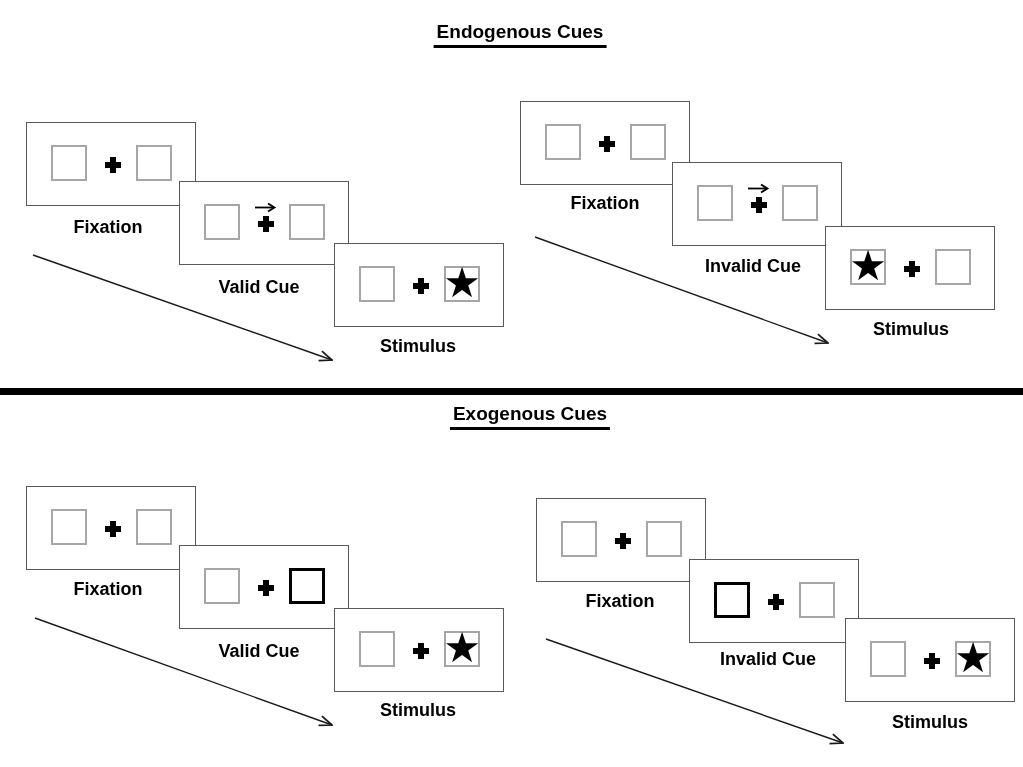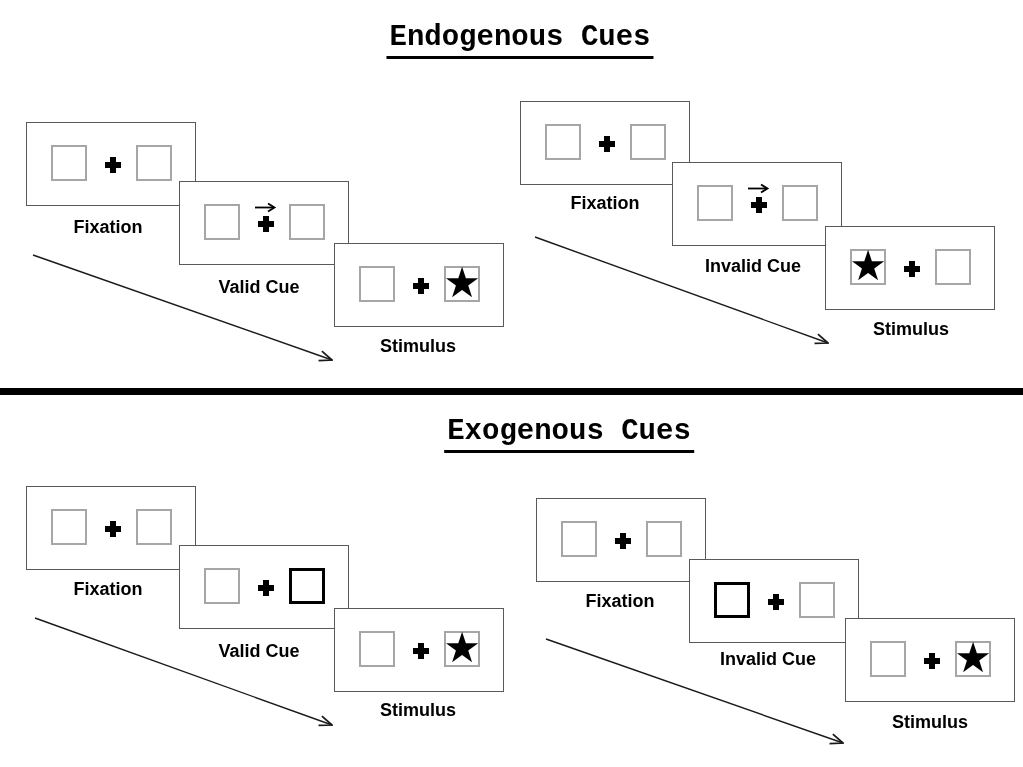--- a/index.html
+++ b/index.html
@@ -2,25 +2,25 @@
 <html><head>
 <meta charset="utf-8">
 <style>
   html,body { margin:0; padding:0; background:#fff; }
   .stage {
     position:relative; width:1023px; height:767px; background:#ffffff;
     font-family:"Liberation Sans", sans-serif; color:#000; overflow:hidden;
   }
   .title {
     position:absolute; transform:translateX(-50%);
-    font-size:29px; font-weight:bold; white-space:nowrap;
-    border-bottom:3px solid #000; padding:0 3px 2px 3px; line-height:1.1;font-family:Liberation Mono, monospace;
+    font-size:19px; font-weight:bold; white-space:nowrap;
+    border-bottom:3px solid #000; padding:0 3px 2px 3px; line-height:1.1;
   }
   .t1 { left:520px; top:22px; }
-  .t2 { left:530px; top:416px;margin-left:39px; }
+  .t2 { left:530px; top:404px; }
   .divider { position:absolute; left:0; top:388px; width:1023px; height:7px; background:#000; }
 
   .panel {
     position:absolute; width:170px; height:84px; background:#fff;
     border:1px solid #595959; box-sizing:border-box;
   }
   
   .p1 { left:26px;  top:122px; }
   .p2 { left:179px; top:181px; }
   .p3 { left:334px; top:243px; }

